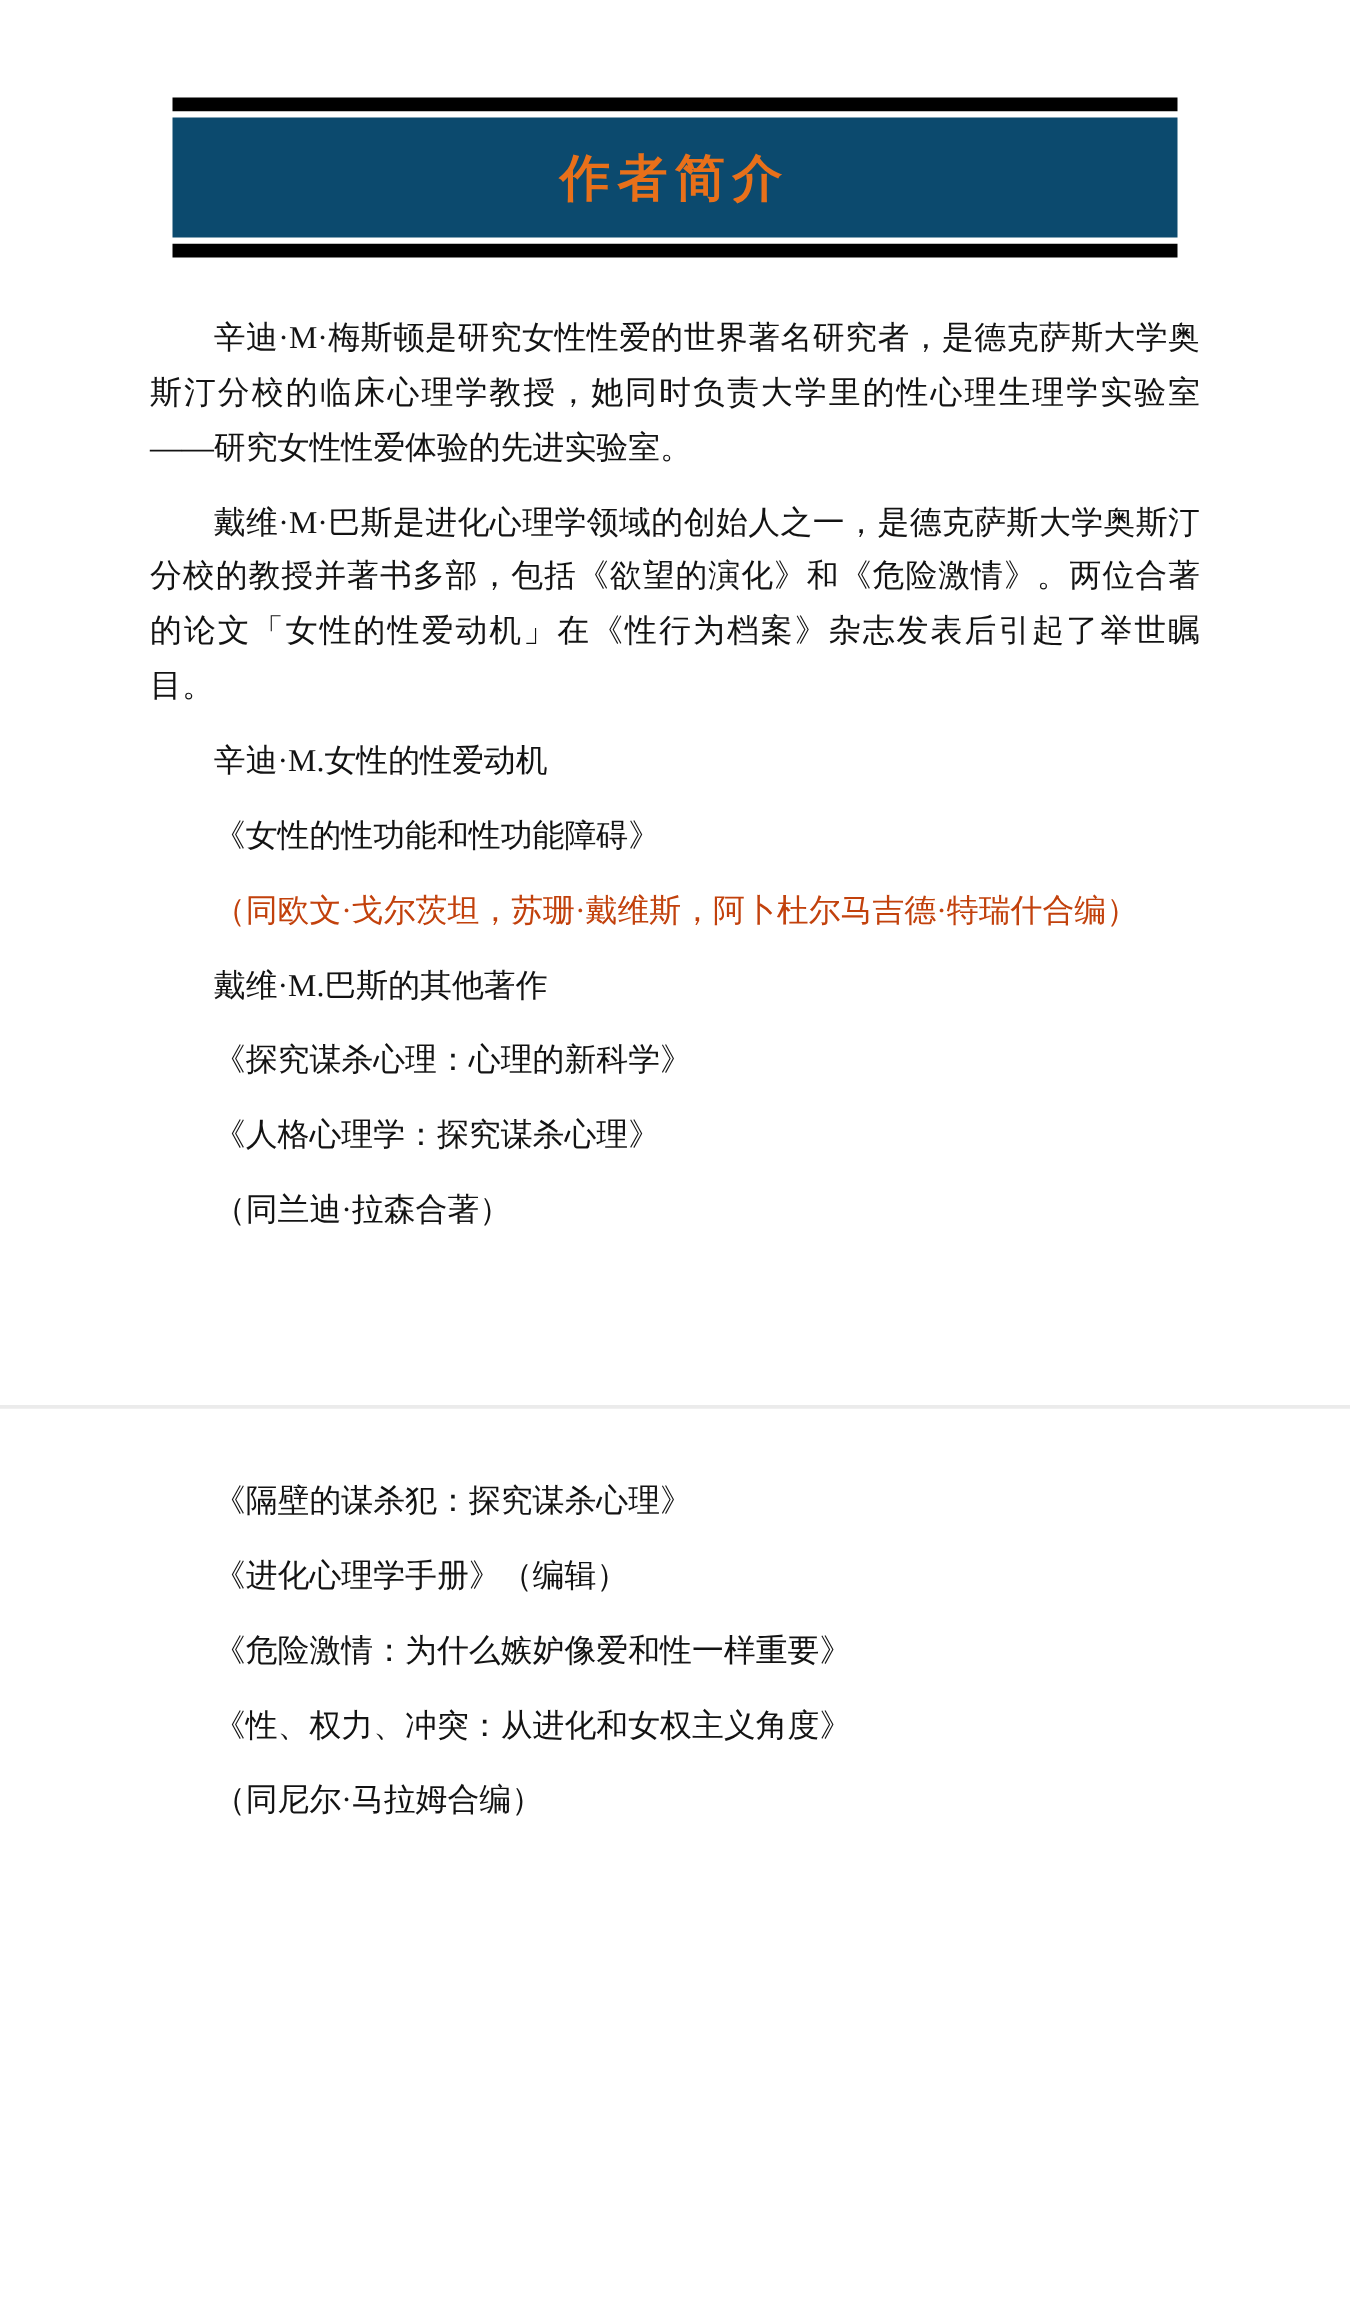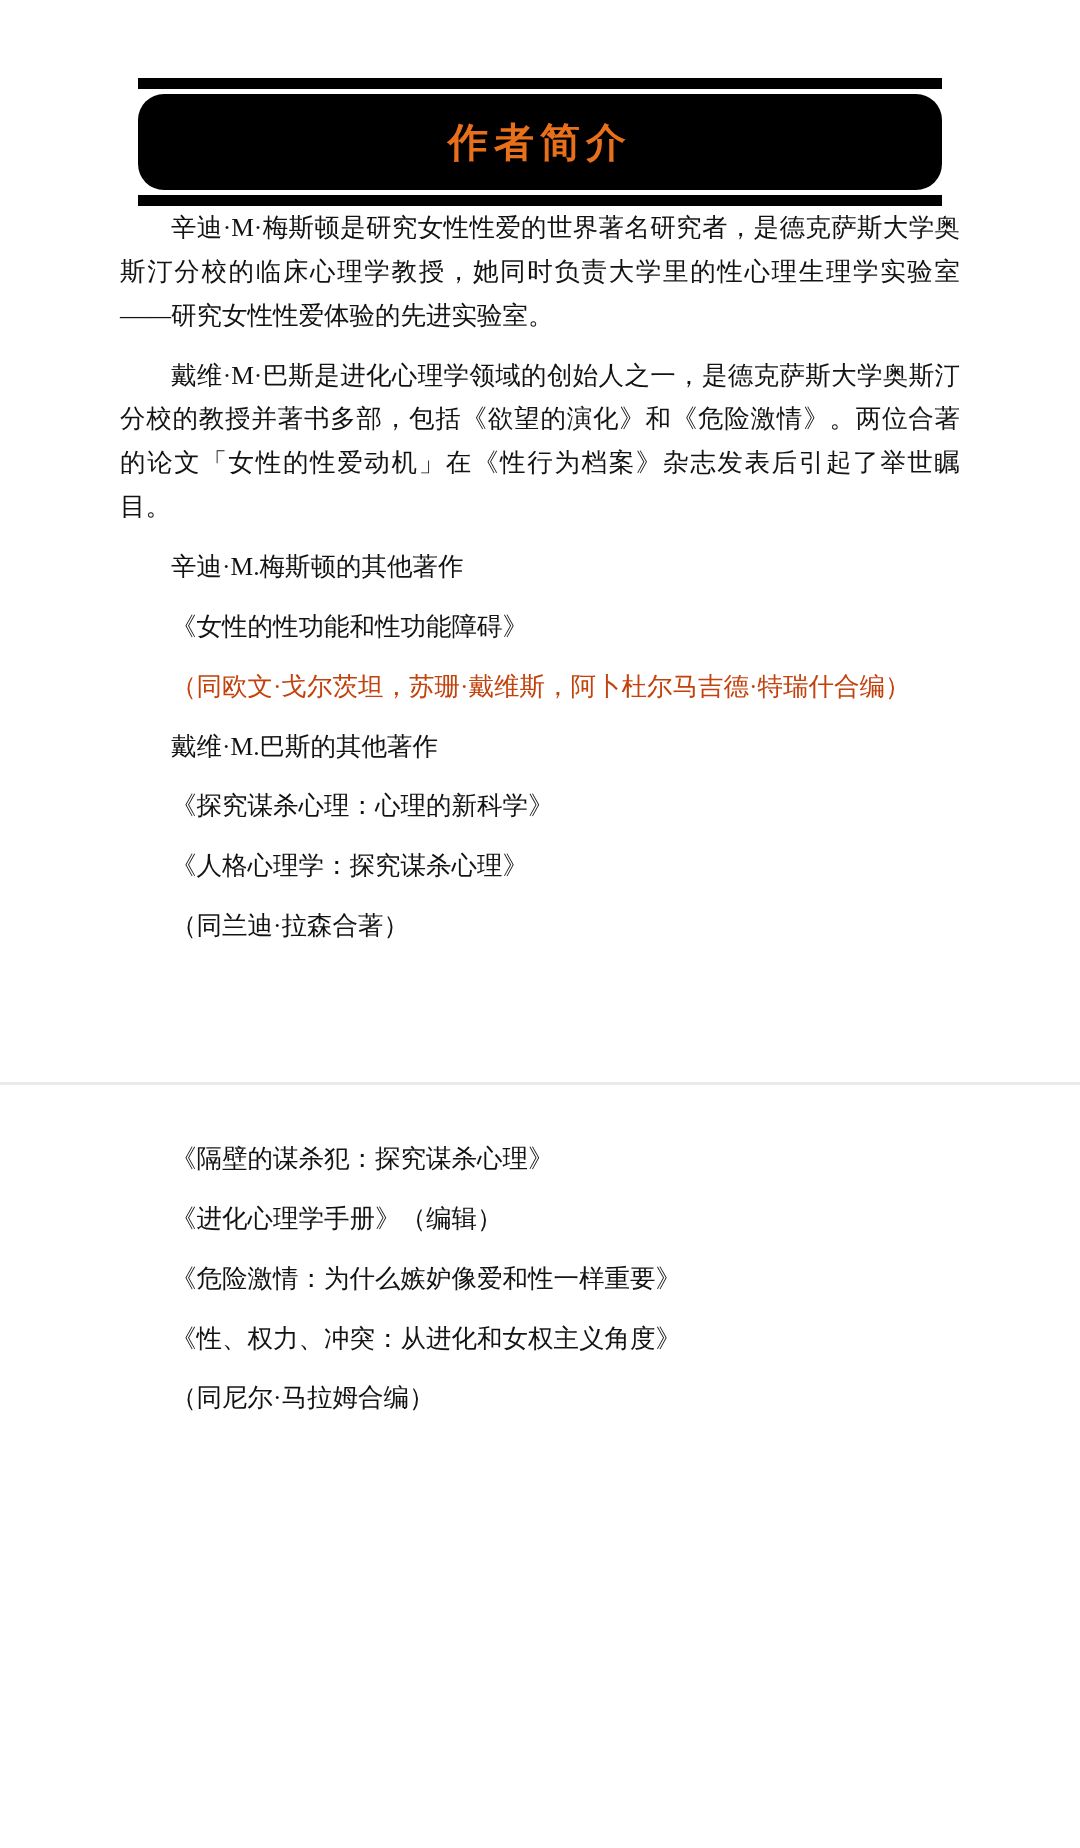--- a/index.html
+++ b/index.html
@@ -27,37 +27,37 @@
     height: 11px;
     background: #000000;
   }
   .banner-rule.top {
     margin-bottom: 5px;
   }
   .banner-rule.bottom {
     margin-top: 5px;
   }
   .banner-body {
-    background: #000000;
+    background: #0c4a6e;
     height: 96px;
     display: flex;
     align-items: center;
     justify-content: center;
-    border-radius: 26px;
   }
   .banner-title {
     color: #e8701a;
     font-family: "DejaVu Sans", "Liberation Sans", sans-serif;
     font-weight: bold;
     font-size: 40px;
     letter-spacing: 6px;
   }
   
   .content {
     margin: 0 120px 0 120px;
+    padding-top: 42px;
   }
   p.para {
     font-size: 25.5px;
     line-height: 1.72;
     margin: 0 0 16px 0;
     text-align: justify;
     text-justify: inter-ideograph;
     color: #131313;
   }
   p.indent {
@@ -103,21 +103,21 @@
     <div class="banner-body">
       <div class="banner-title">作者简介</div>
     </div>
     <div class="banner-rule bottom"></div>
   </div>
 
   <div class="content">
     <p class="para indent">辛迪·M·梅斯顿是研究女性性爱的世界著名研究者，是德克萨斯大学奥斯汀分校的临床心理学教授，她同时负责大学里的性心理生理学实验室——研究女性性爱体验的先进实验室。</p>
     <p class="para indent">戴维·M·巴斯是进化心理学领域的创始人之一，是德克萨斯大学奥斯汀分校的教授并著书多部，包括《欲望的演化》和《危险激情》。两位合著的论文「女性的性爱动机」在《性行为档案》杂志发表后引起了举世瞩目。</p>
 
-    <p class="item">辛迪·M.梅斯顿的其他著作</p>
+    <p class="item">辛迪·M.女性的性爱动机</p>
     <p class="item">《女性的性功能和性功能障碍》</p>
     <p class="item-wrap">（同欧文·戈尔茨坦，苏珊·戴维斯，阿卜杜尔马吉德·特瑞什合编）</p>
     <p class="item">戴维·M.巴斯的其他著作</p>
     <p class="item">《探究谋杀心理：心理的新科学》</p>
     <p class="item">《人格心理学：探究谋杀心理》</p>
     <p class="item">（同兰迪·拉森合著）</p>
   </div>
 
   <div class="page-gap"></div>
   <div class="page-sep"></div>

